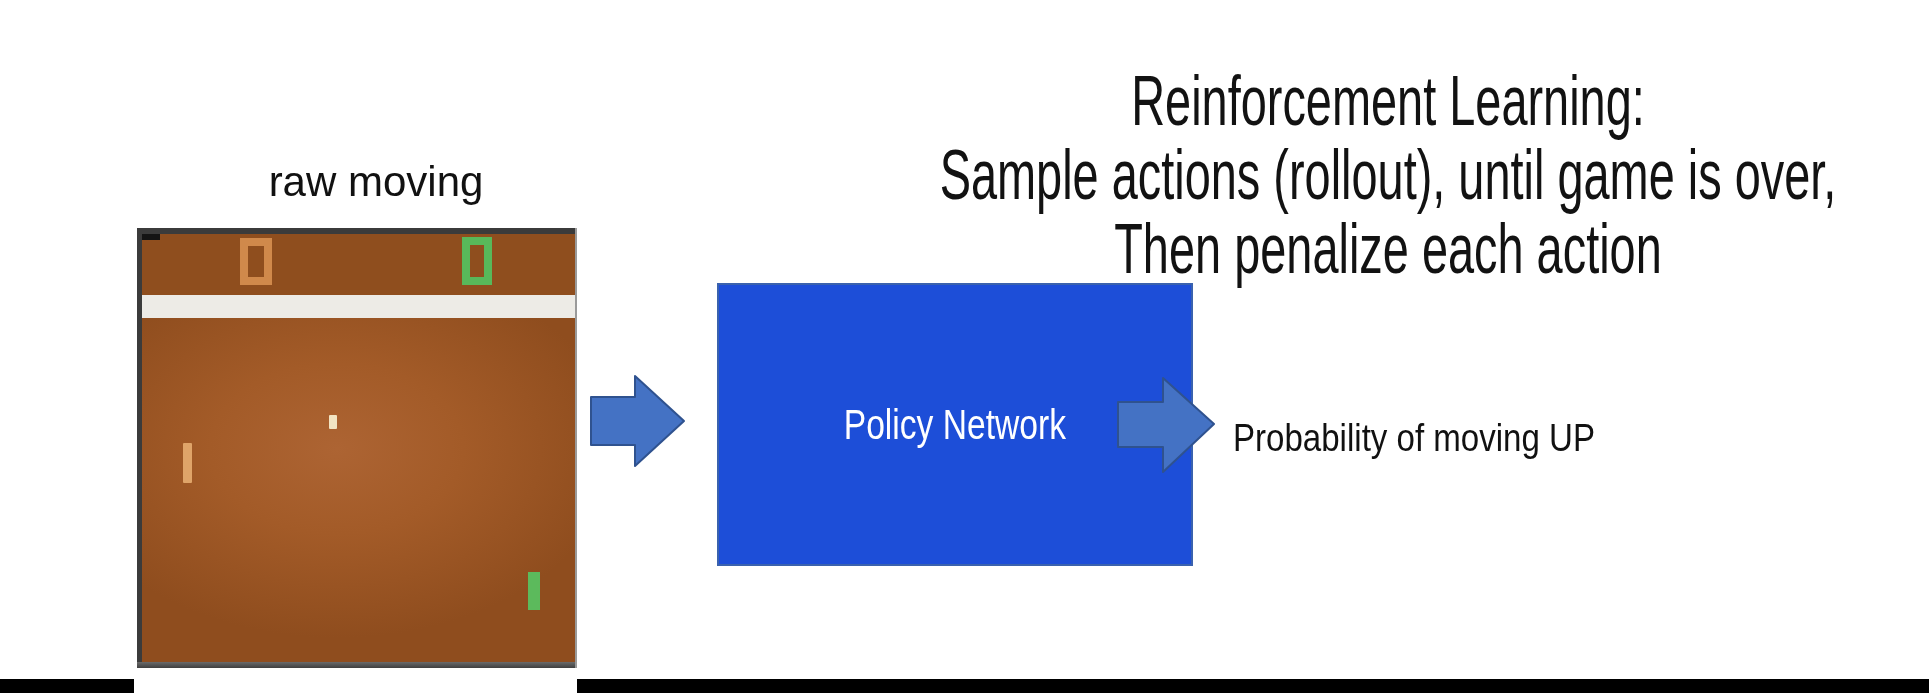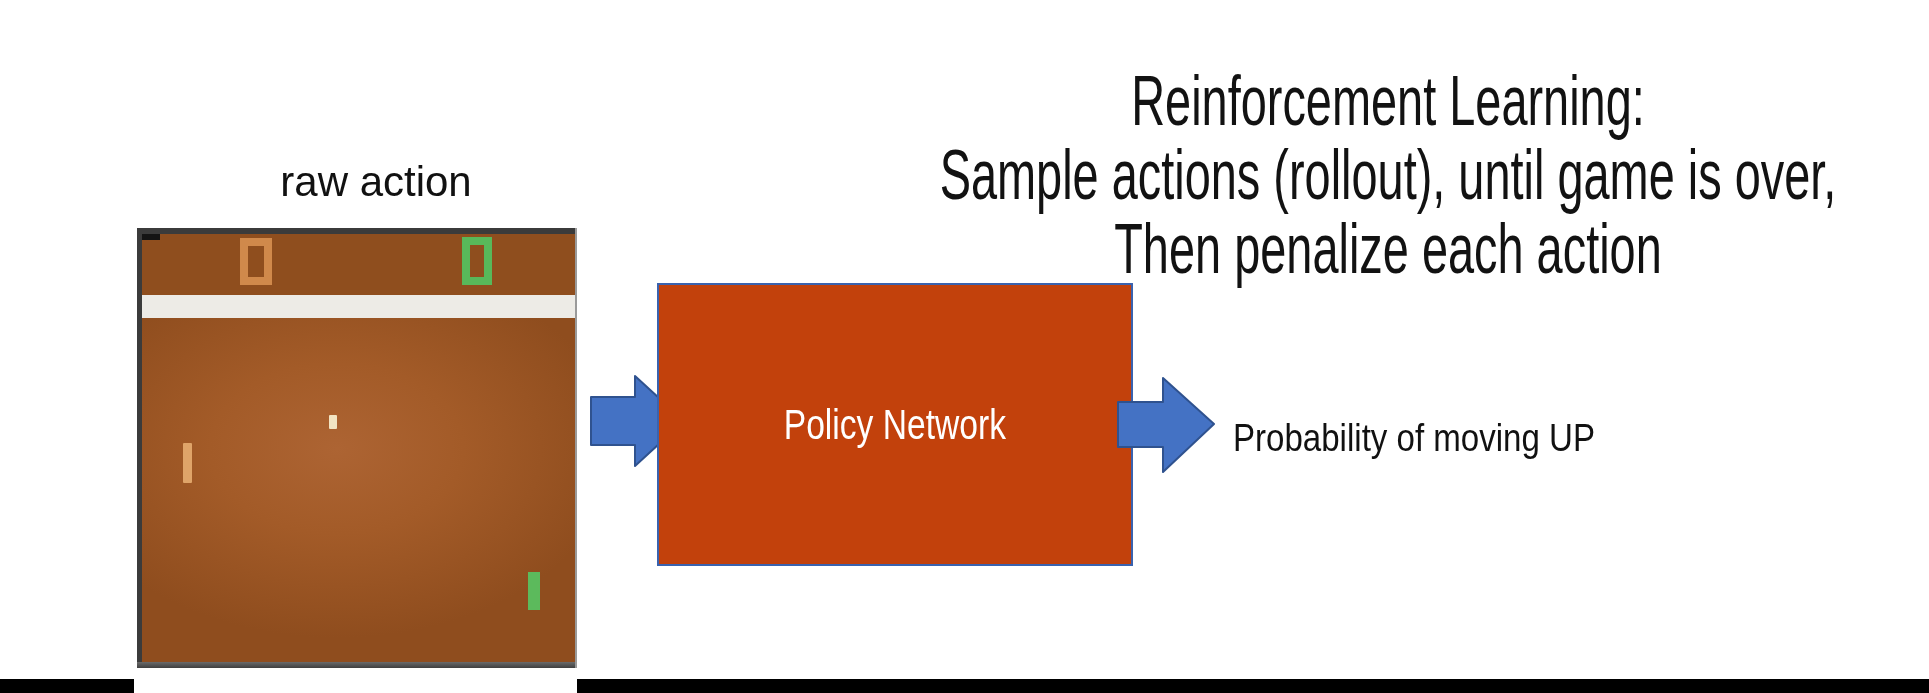--- a/index.html
+++ b/index.html
@@ -41,22 +41,22 @@
   #paddle-left  { left: 46px;  top: 215px; width: 9px;  height: 40px; background: #DFA469; border-radius: 1px; }
   #paddle-right { left: 391px; top: 344px; width: 12px; height: 38px; background: #5CBA5C; }
   #pong-ball    { left: 192px; top: 187px; width: 8px;  height: 14px; background: #F2E4C3; border-radius: 1px; }
 
   
   #arrow-input  { left: 590px;  top: 375px; }
   #arrow-output { left: 1117px; top: 377px; }
 
   
   #policy-box {
-    left: 657px; top: 283px; width: 476px; height: 283px;
-    background: #c2410c; border: 2px solid #3A62AE;
+    left: 717px; top: 283px; width: 476px; height: 283px;
+    background: #1d4ed8; border: 2px solid #3A62AE;
     display: flex; align-items: center; justify-content: center;
   }
   #policy-box-label {
     color: #ffffff; font-size: 42px; font-weight: 400; white-space: nowrap;
     transform: scaleX(0.80); transform-origin: 50% 50%;
   }
 
   
   #probability-label {
     left: 1233px; top: 415px; font-size: 38px; line-height: 46px; color: #111;
@@ -69,21 +69,21 @@
 </style>
 </head>
 <body>
 
 <div class="abs" id="title-block">
   <div>Reinforcement Learning:</div>
   <div>Sample actions (rollout), until game is over,</div>
   <div>Then penalize each action</div>
 </div>
 
-<div class="abs" id="raw-pixels-label">raw action</div>
+<div class="abs" id="raw-pixels-label">raw moving</div>
 
 <div class="abs" id="pong-screen">
   <div class="abs" id="pong-divider"></div>
   <div class="abs" id="pong-field"></div>
   <div class="abs" id="score-left"></div>
   <div class="abs" id="score-right"></div>
   <div class="abs" id="paddle-left"></div>
   <div class="abs" id="paddle-right"></div>
   <div class="abs" id="pong-ball"></div>
   <div class="abs" id="pong-notch"></div>

